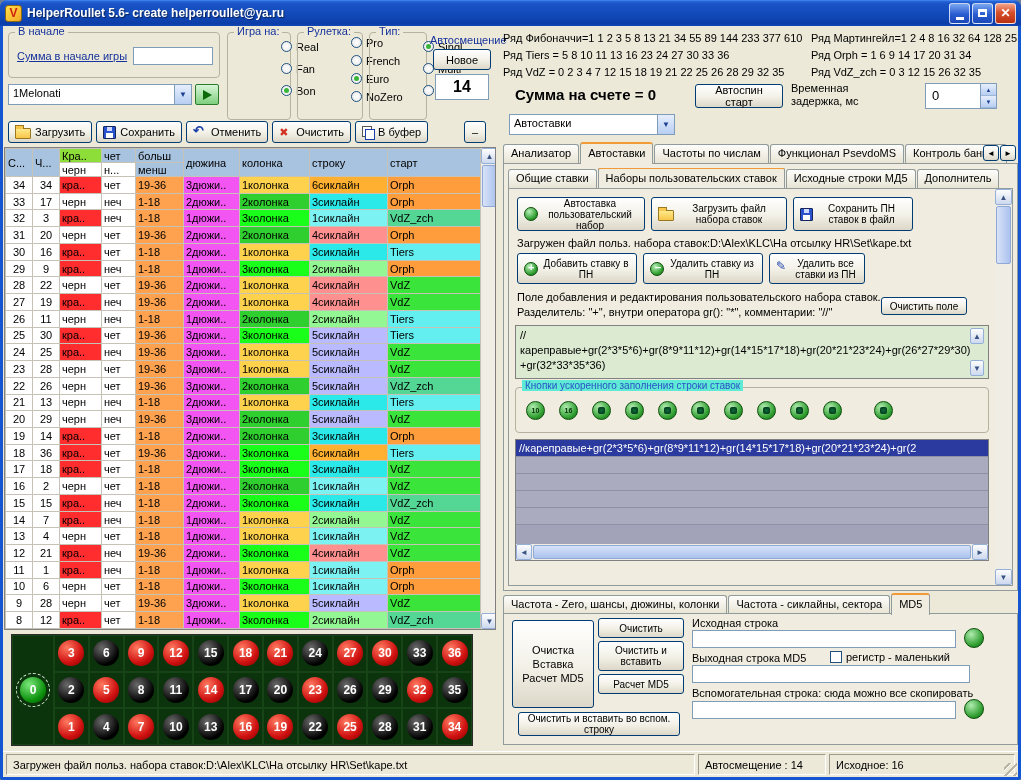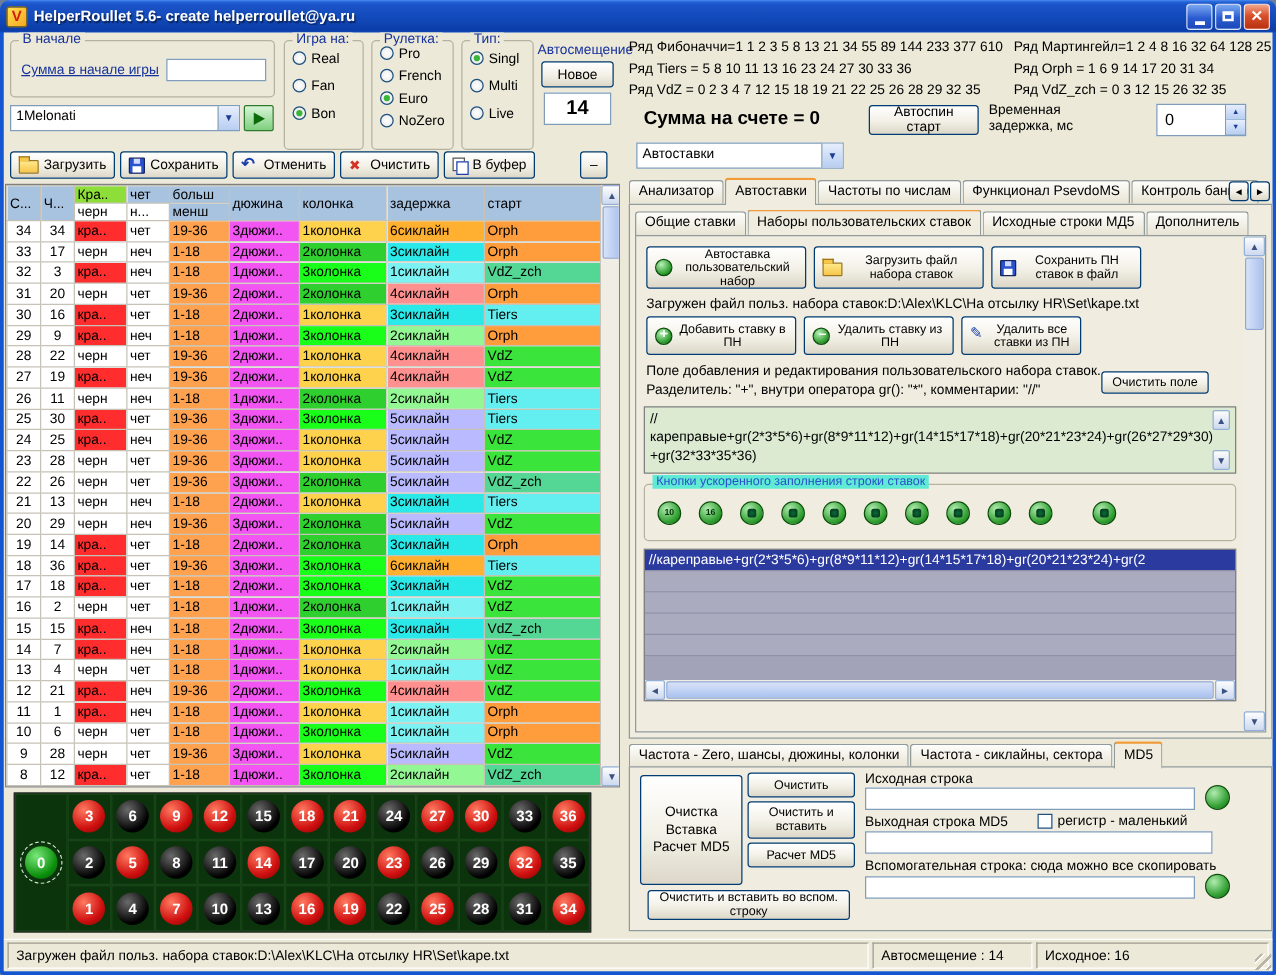--- a/index.html
+++ b/index.html
@@ -12,21 +12,21 @@
   .appicon{width:17px;height:17px;border-radius:3px;background:linear-gradient(135deg,#ffe14d,#f5a623);
     border:1px solid #8a6a10;color:#d02010;font-weight:bold;font-size:12px;display:flex;align-items:center;justify-content:center;margin-right:5px;}
   .wtitle{color:#fff;font-weight:bold;font-size:12px;text-shadow:1px 1px 1px rgba(0,0,0,.55);flex:1;white-space:nowrap;overflow:hidden;}
   .tbb{width:21px;height:21px;margin-left:2px;border-radius:3px;border:1px solid rgba(255,255,255,.75);
     background:linear-gradient(#7aa7f0,#2a5bd0 55%,#1c48b8);display:inline-flex;align-items:center;justify-content:center;color:#fff;}
   .tbb.close{background:linear-gradient(#f2a38a,#d8502a 45%,#b83010);font-weight:bold;font-size:12px;}
   .g-min{width:8px;height:3px;background:#fff;margin-top:10px;}
   .g-max{width:9px;height:8px;border:2px solid #fff;border-top-width:3px;}
   
   .main{position:absolute;left:3px;top:26px;right:3px;bottom:3px;background:#ece9d8;overflow:hidden;}
-  .grp{position:absolute;border:1px solid #b6b2a0;border-radius:4px;}
+  .grp{position:absolute;border:1px solid #b6b2a0;border-radius:4px;padding-left:47px;}
   .gtitle{position:absolute;top:-8px;left:6px;background:#ece9d8;padding:0 3px;color:#16329c;font-size:11px;white-space:nowrap;}
   .grp-start{left:5px;top:6px;width:212px;height:46px;}
   .grp-game{left:224px;top:6px;width:64px;height:88px;}
   .grp-roul{left:294px;top:6px;width:66px;height:88px;}
   .grp-type{left:366px;top:6px;width:58px;height:88px;}
   .startlbl{position:absolute;left:8px;top:17px;color:#16329c;text-decoration:underline;}
   .txt{border:1px solid #7f9db9;background:#fff;font:11px "Liberation Sans",sans-serif;padding:1px 3px;}
   .start-input{position:absolute;left:124px;top:14px;width:80px;height:18px;}
   .rrow{display:flex;align-items:center;gap:4px;height:17px;margin:1px 0 0 6px;}
   .grp-game .rrow,.grp-type .rrow{margin-top:5px;}
@@ -306,21 +306,21 @@
         </colgroup>
         <thead>
           <tr>
               <th rowspan="2">С...</th>
               <th rowspan="2">Ч...</th>
               <th class="hdr-green">Кра..</th>
               <th>чет</th>
               <th>больш</th>
               <th rowspan="2">дюжина</th>
               <th rowspan="2">колонка</th>
-              <th rowspan="2">задержка</th>
+              <th rowspan="2">строку</th>
               <th rowspan="2">старт</th>
             </tr>
           <tr>
               <th class="hdr-white">черн</th>
               <th class="hdr-white">н...</th>
               <th>менш</th>
             </tr>
         </thead>
         <tbody>
             <tr class="trow">

